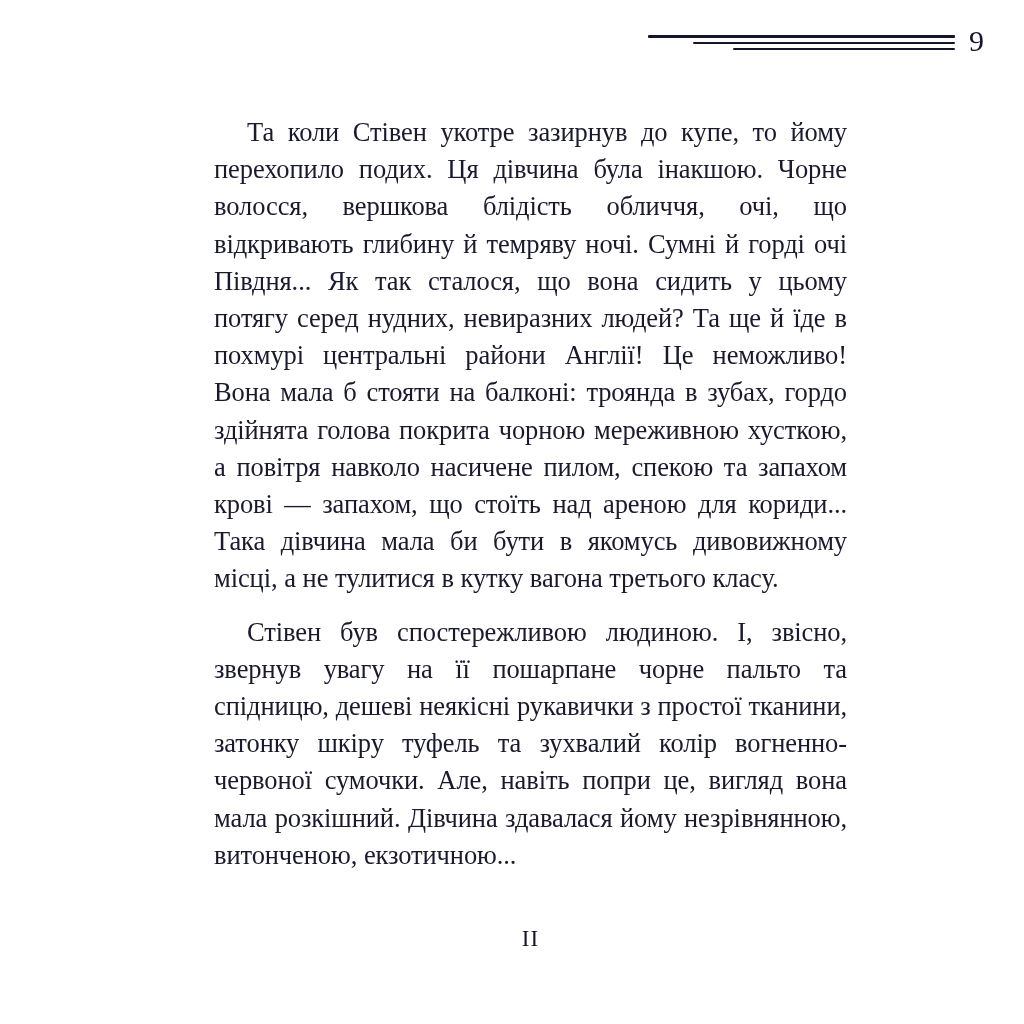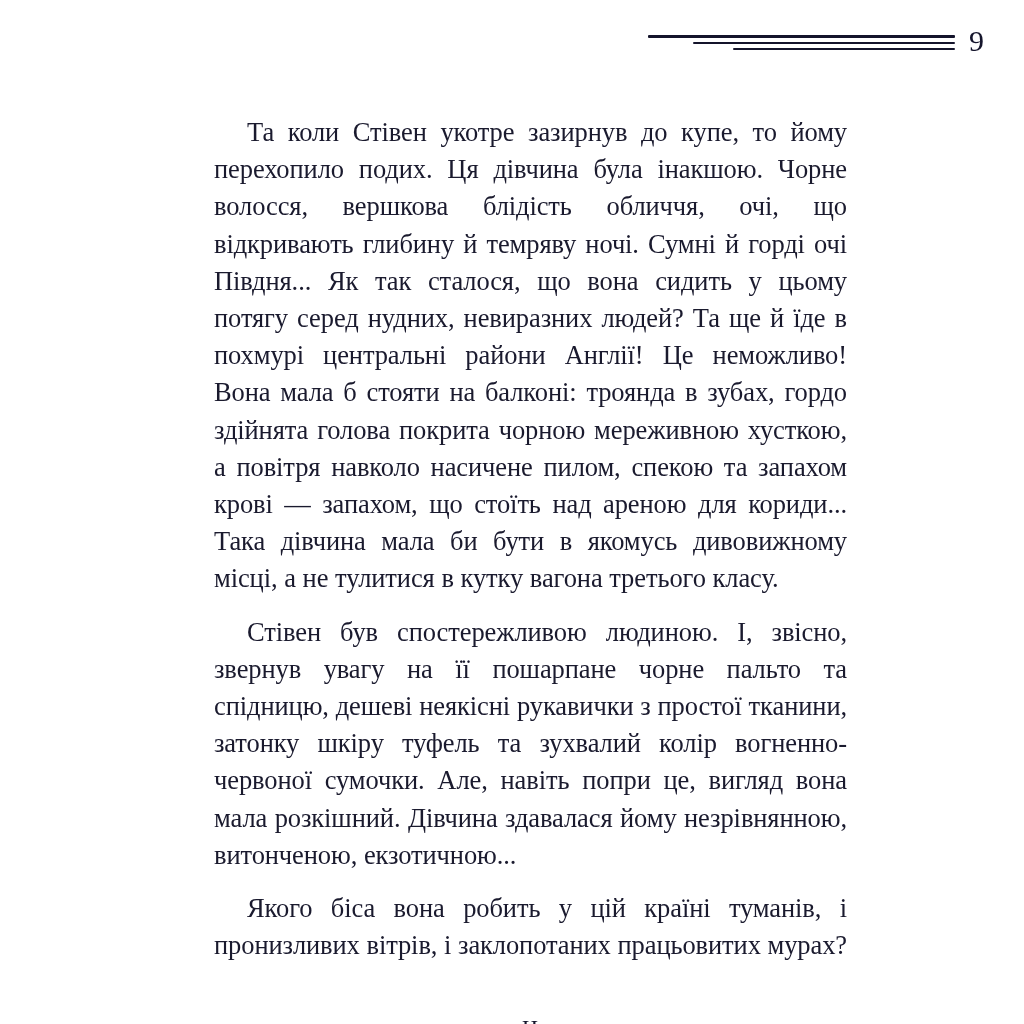--- a/index.html
+++ b/index.html
@@ -113,19 +113,18 @@
       <div class="rule rule-2"></div>
       <div class="rule rule-3"></div>
     </div>
     <div class="folio">9</div>
   </div>
 
   <div class="text-block">
 
     <p class="para full-justify">Та коли Стівен укотре зазирнув до купе, то йому перехопило подих. Ця дівчина була інакшою. Чорне волосся, вершкова блідість обличчя, очі, що відкривають глибину й темряву ночі. Сумні й горді очі Півдня... Як так сталося, що вона сидить у цьому потягу серед нудних, невиразних людей? Та ще й їде в похмурі центральні райони Англії! Це неможливо! Вона мала б стояти на балконі: троянда в зубах, гордо здійнята голова покрита чорною мереживною хусткою, а повітря навколо насичене пилом, спекою та запахом крові — запахом, що стоїть над ареною для кориди... Така дівчина мала би бути в якомусь дивовижному місці, а не тулитися в кутку вагона третього класу.</p>
     <p class="para full-justify">Стівен був спостережливою людиною. І, звісно, звернув увагу на її пошарпане чорне пальто та спідницю, дешеві неякісні рукавички з простої тканини, затонку шкіру туфель та зухвалий колір вогненно-червоної сумочки. Але, навіть попри це, вигляд вона мала розкішний. Дівчина здавалася йому незрівнянною, витонченою, екзотичною...</p>
-    <p class="para">Якого біса вона робить у цій країні туманів, і пронизливих вітрів, і заклопотаних працьовитих мурах?</p>
 
     <p class="section-mark">II</p>
 
   </div>
 
 </div>
 
 </body></html>

